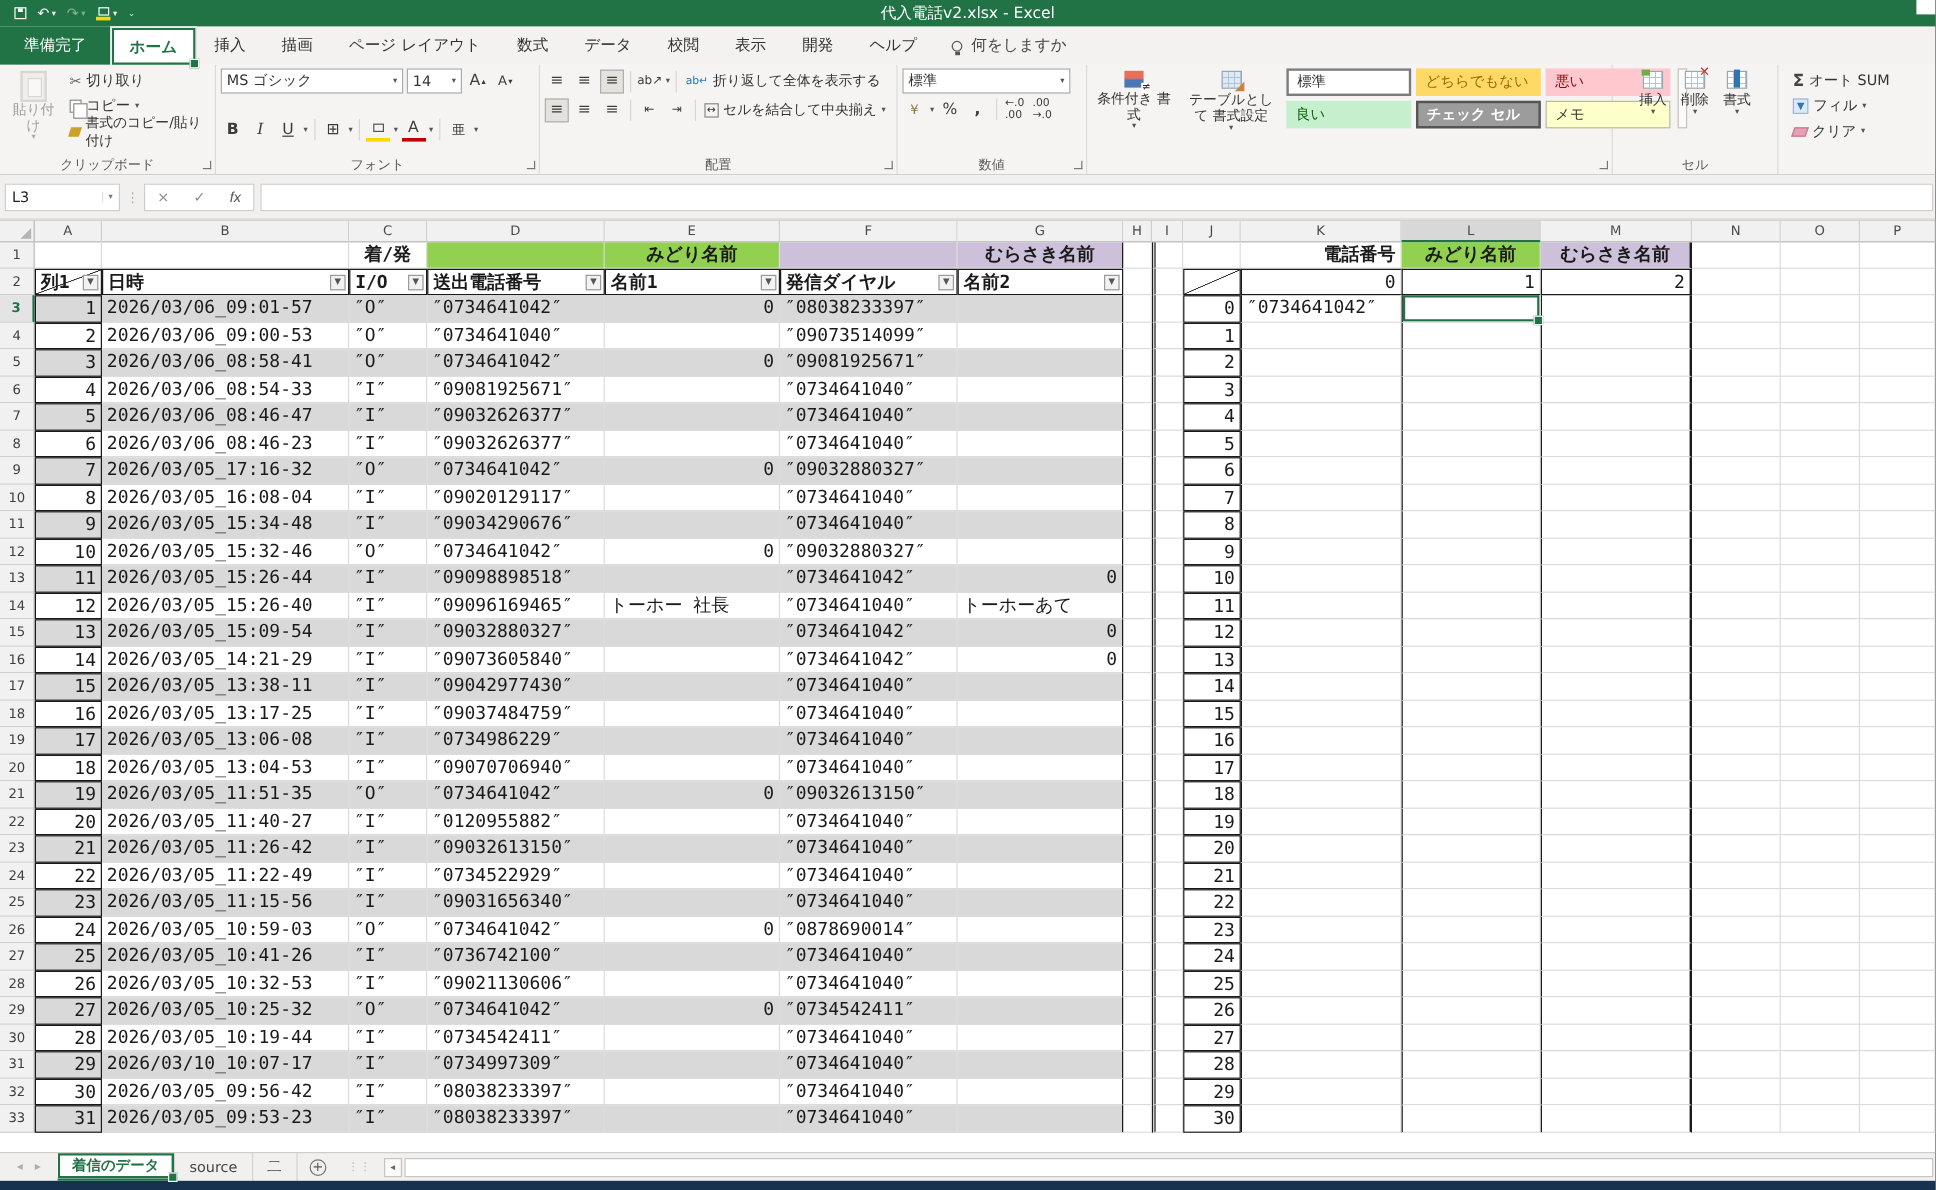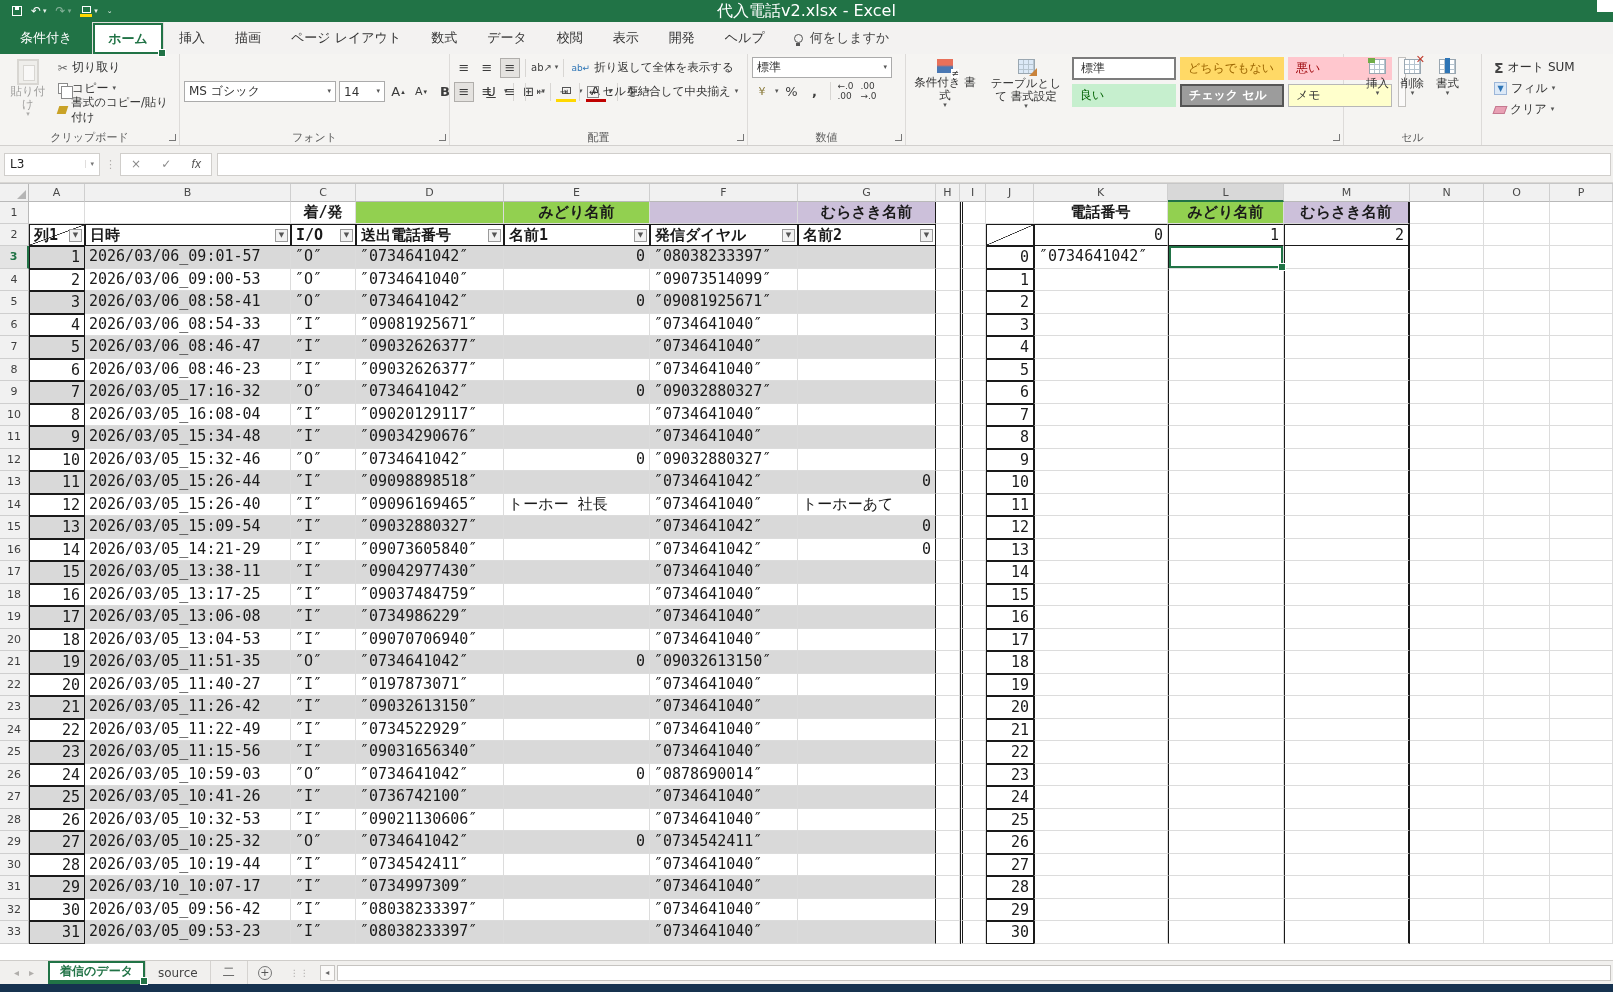--- a/index.html
+++ b/index.html
@@ -11,21 +11,21 @@
   .titlebar{height:22px;background:var(--xg);display:flex;align-items:center;position:relative;flex:0 0 auto;}
   .qat{display:flex;align-items:center;gap:9px;padding-left:12px;height:100%;}
   .qicon{display:flex;align-items:center;gap:2px;color:#fff;font-size:12px;line-height:1;}
   .ic-save{width:10px;height:10px;border:1.5px solid #fff;position:relative;}
   .ic-save::after{content:'';position:absolute;left:2px;top:0;width:4px;height:3px;background:#fff;}
   .qcar{font-size:7px;color:#e8f2ec;}
   .dim{opacity:.45;}
   .ic-bucketw{display:flex;flex-direction:column;align-items:center;gap:1px;}
   .ic-bucket{width:9px;height:7px;border:1.5px solid #fff;}
   .ic-ybar{width:12px;height:3px;background:#ffd800;}
-  .tb-title{position:absolute;left:0;right:0;text-align:center;color:#fff;font-size:16px;pointer-events:none;}
+  .tb-title{position:absolute;left:0;right:0;text-align:center;color:#fff;font-size:13px;pointer-events:none;}
   .win-stub{position:absolute;right:0;top:0;width:16px;height:12px;background:#fff;}
 
   
   .tabrow{height:32px;background:#f3f2f1;display:flex;align-items:stretch;flex:0 0 auto;font-size:13px;}
   .ftab{background:var(--xg);color:#fff;display:flex;align-items:center;padding:0 20px;}
   .rtab{display:flex;align-items:center;padding:0 15px;color:#333;}
   .rtab.active{background:#fff;color:var(--xg);font-weight:bold;border:1px solid #e1dfdd;border-bottom:none;}
   .tellme{display:flex;align-items:center;gap:7px;padding:0 14px;color:#444;}
   .bulb{width:9px;height:9px;border:1.5px solid #555;border-radius:50%;position:relative;}
   .bulb::after{content:'';position:absolute;left:1.5px;right:1.5px;bottom:-4px;height:2.5px;background:#555;}
@@ -171,21 +171,21 @@
         </span>
       <span class="qicon">
           <span class="qcar">⌄</span>
         </span>
     </div>
     <div class="tb-title">代入電話v2.xlsx -  Excel</div>
     <div class="win-stub"></div>
   </div>
 
   <div class="tabrow">
-    <div class="ftab">条件付き</div>
+    <div class="ftab">準備完了</div>
     <div class="rtab active">ホーム</div>
     <div class="rtab">挿入</div>
     <div class="rtab">描画</div>
     <div class="rtab">ページ レイアウト</div>
     <div class="rtab">数式</div>
     <div class="rtab">データ</div>
     <div class="rtab">校閲</div>
     <div class="rtab">表示</div>
     <div class="rtab">開発</div>
     <div class="rtab">ヘルプ</div>
@@ -220,21 +220,21 @@
             </div>
         </div>
       </div>
       <div class="rg-label">
           <span>クリップボード</span>
         </div>
       <span class="launcher"></span>
     </div>
 
     <div class="rgroup" style="width:270px">
-      <div class="rg-body" style="flex-direction:row;align-items:stretch;gap:4px">
+      <div class="rg-body" style="flex-direction:column;align-items:stretch;gap:17px">
         <div class="frow">
           <div class="combo" style="width:152px">
               <span>MS ゴシック</span>
               <span class="car">▾</span>
             </div>
           <div class="combo" style="width:46px">
               <span>14</span>
               <span class="car">▾</span>
             </div>
           <span class="fbtn">A<span style="font-size:7px;vertical-align:top">▴</span></span>
@@ -435,21 +435,21 @@
         <div class="c" style="flex: 0 0 56px; max-width: 56px;"></div>
         <div class="c" style="flex: 0 0 206px; max-width: 206px;"></div>
         <div class="c cntr bold" style="flex: 0 0 65px; max-width: 65px;">着/発</div>
         <div class="c gfill" style="flex: 0 0 148px; max-width: 148px;"></div>
         <div class="c gfill cntr bold" style="flex: 0 0 146px; max-width: 146px;">みどり名前</div>
         <div class="c pfill" style="flex: 0 0 148px; max-width: 148px;"></div>
         <div class="c pfill cntr bold gright" style="flex: 0 0 138px; max-width: 138px;">むらさき名前</div>
         <div class="c" style="flex: 0 0 24px; max-width: 24px;"></div>
         <div class="c dbl" style="flex: 0 0 26px; max-width: 26px;"></div>
         <div class="c" style="flex: 0 0 48px; max-width: 48px;"></div>
-        <div class="c cntr bold" style="flex: 0 0 134px; max-width: 134px;">電話番号</div>
+        <div class="c cntr bold" style="flex: 0 0 134px; max-width: 134px; text-align: right;">電話番号</div>
         <div class="c gfill cntr bold" style="flex: 0 0 116px; max-width: 116px;">みどり名前</div>
         <div class="c pfill cntr bold mright" style="flex: 0 0 126px; max-width: 126px;">むらさき名前</div>
         <div class="c" style="flex: 0 0 74px; max-width: 74px;"></div>
         <div class="c" style="flex: 0 0 66px; max-width: 66px;"></div>
         <div class="c" style="flex: 0 0 63px; max-width: 63px;"></div>
       </div>
       <div class="grow" style="height: 22px;">
         <div class="c gutter" style="flex: 0 0 29px; max-width: 29px;">2</div>
         <div class="c fh diag" style="flex: 0 0 56px; max-width: 56px;">
           <span class="fhl">列1</span>
@@ -848,21 +848,21 @@
         <div class="c kleft mright" style="flex: 0 0 126px; max-width: 126px;"></div>
         <div class="c" style="flex: 0 0 74px; max-width: 74px;"></div>
         <div class="c" style="flex: 0 0 66px; max-width: 66px;"></div>
         <div class="c" style="flex: 0 0 63px; max-width: 63px;"></div>
       </div>
       <div class="grow" style="height: 22.5px;">
         <div class="c gutter" style="flex: 0 0 29px; max-width: 29px;">22</div>
         <div class="c abox rt" style="flex: 0 0 56px; max-width: 56px;">20</div>
         <div class="c" style="flex: 0 0 206px; max-width: 206px;">2026/03/05_11:40-27</div>
         <div class="c" style="flex: 0 0 65px; max-width: 65px;">″I″</div>
-        <div class="c" style="flex: 0 0 148px; max-width: 148px;">″0197873071″</div>
+        <div class="c" style="flex: 0 0 148px; max-width: 148px;">″0120955882″</div>
         <div class="c" style="flex: 0 0 146px; max-width: 146px;"></div>
         <div class="c" style="flex: 0 0 148px; max-width: 148px;">″0734641040″</div>
         <div class="c gright" style="flex: 0 0 138px; max-width: 138px;"></div>
         <div class="c" style="flex: 0 0 24px; max-width: 24px;"></div>
         <div class="c dbl" style="flex: 0 0 26px; max-width: 26px;"></div>
         <div class="c jbox rt" style="flex: 0 0 48px; max-width: 48px;">19</div>
         <div class="c kleft" style="flex: 0 0 134px; max-width: 134px;"></div>
         <div class="c kleft" style="flex: 0 0 116px; max-width: 116px;"></div>
         <div class="c kleft mright" style="flex: 0 0 126px; max-width: 126px;"></div>
         <div class="c" style="flex: 0 0 74px; max-width: 74px;"></div>

